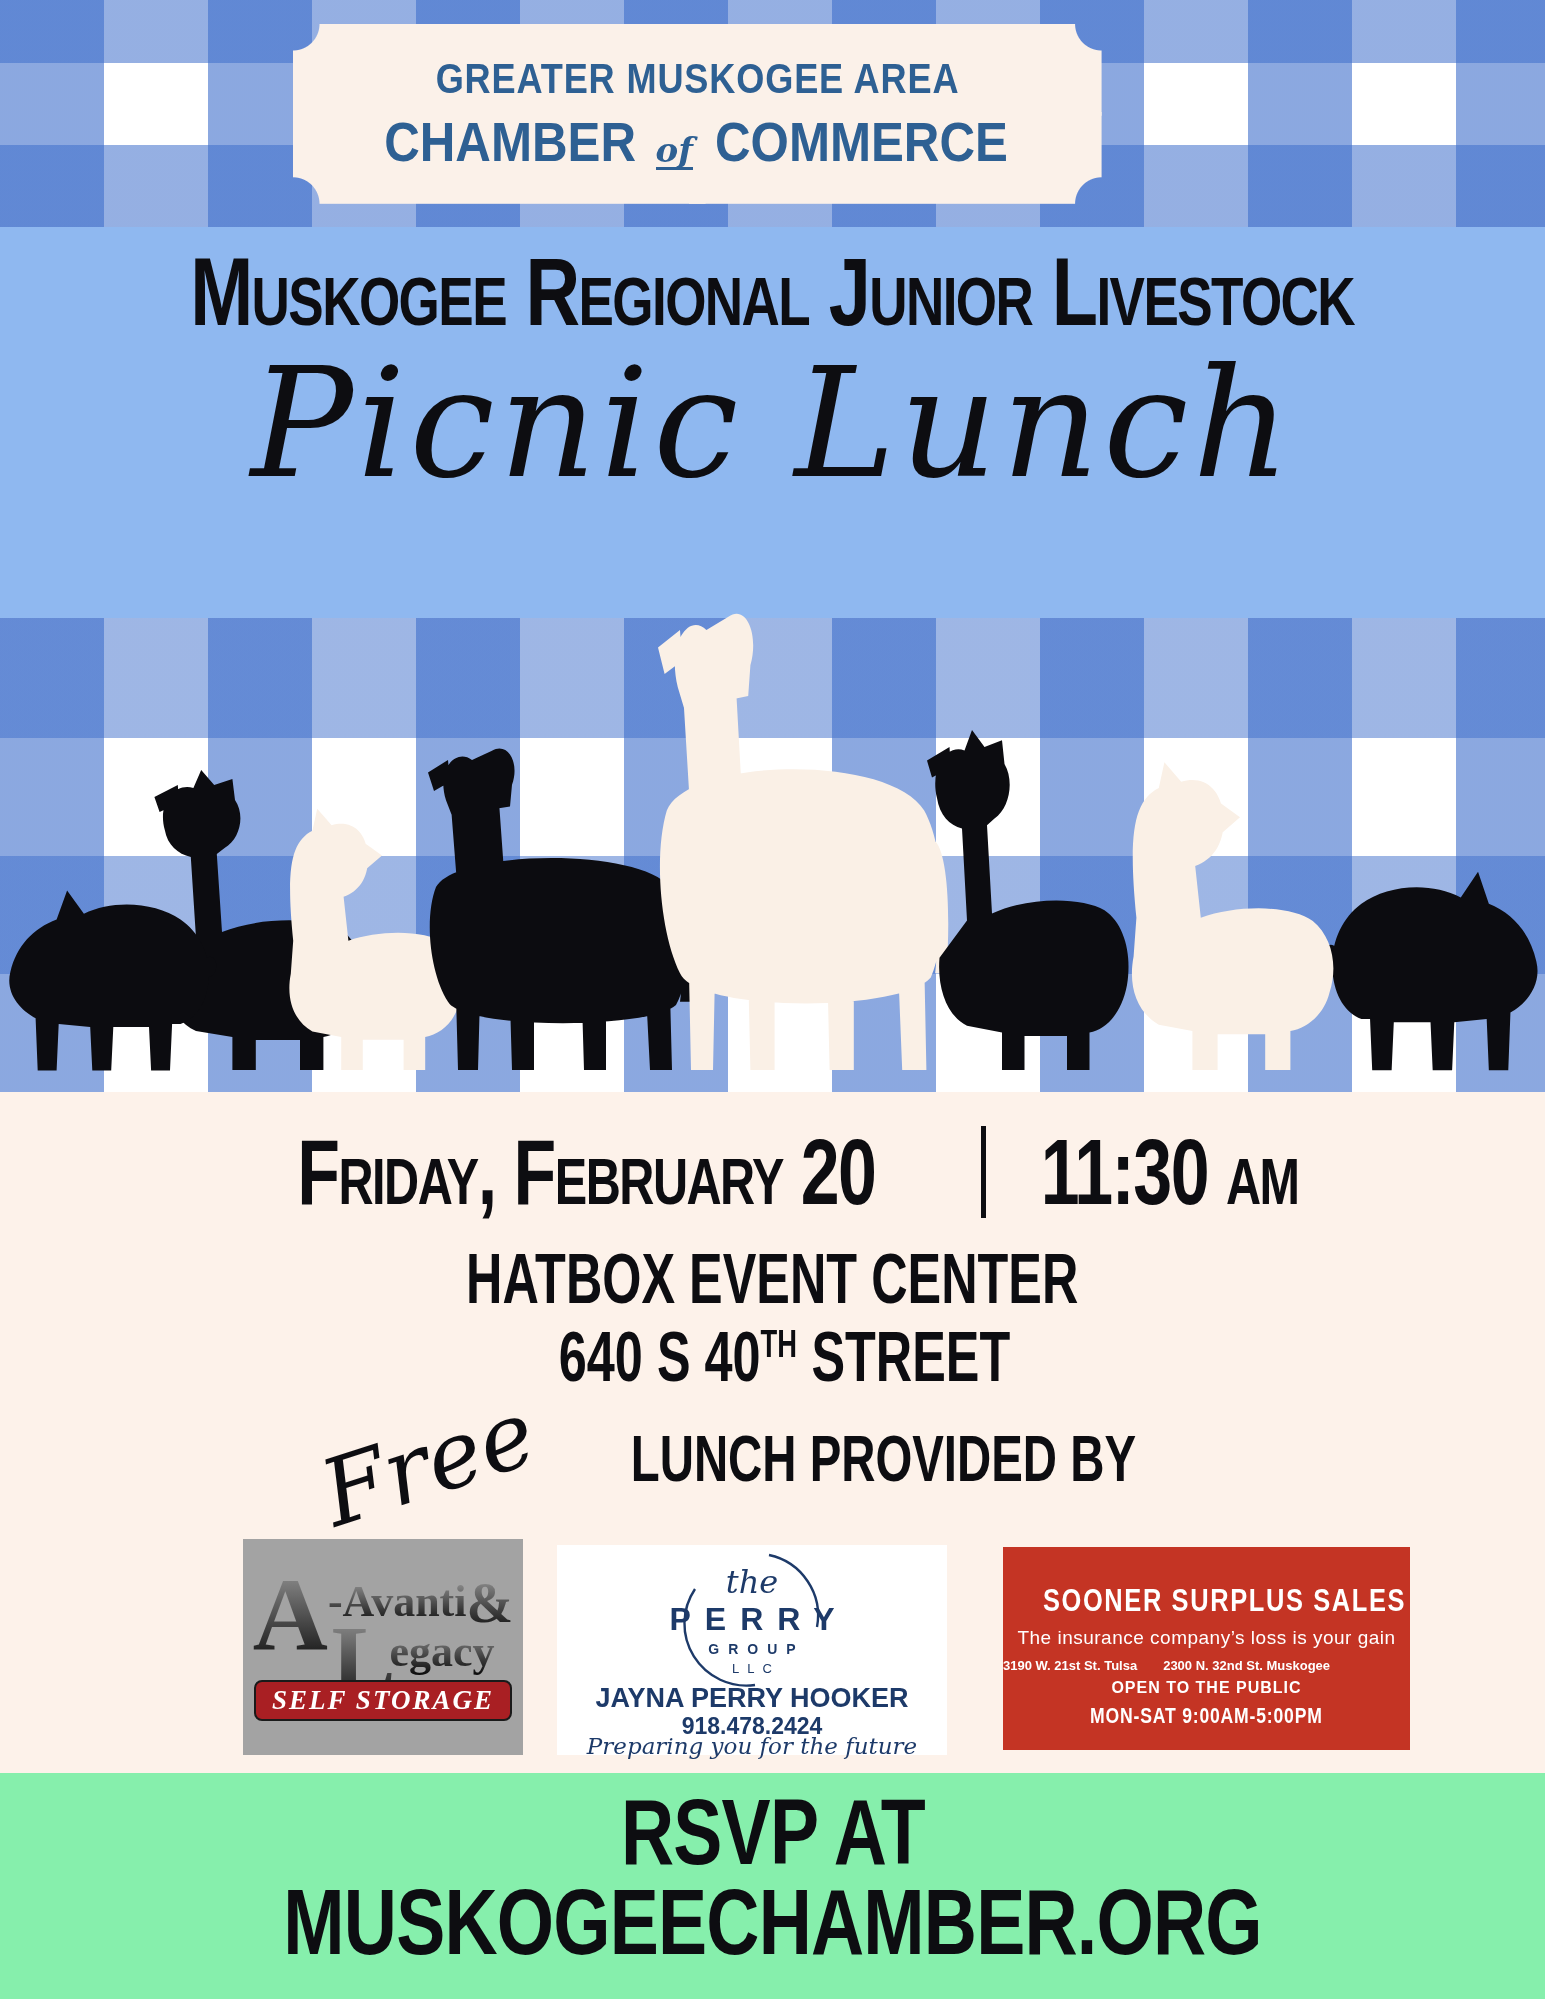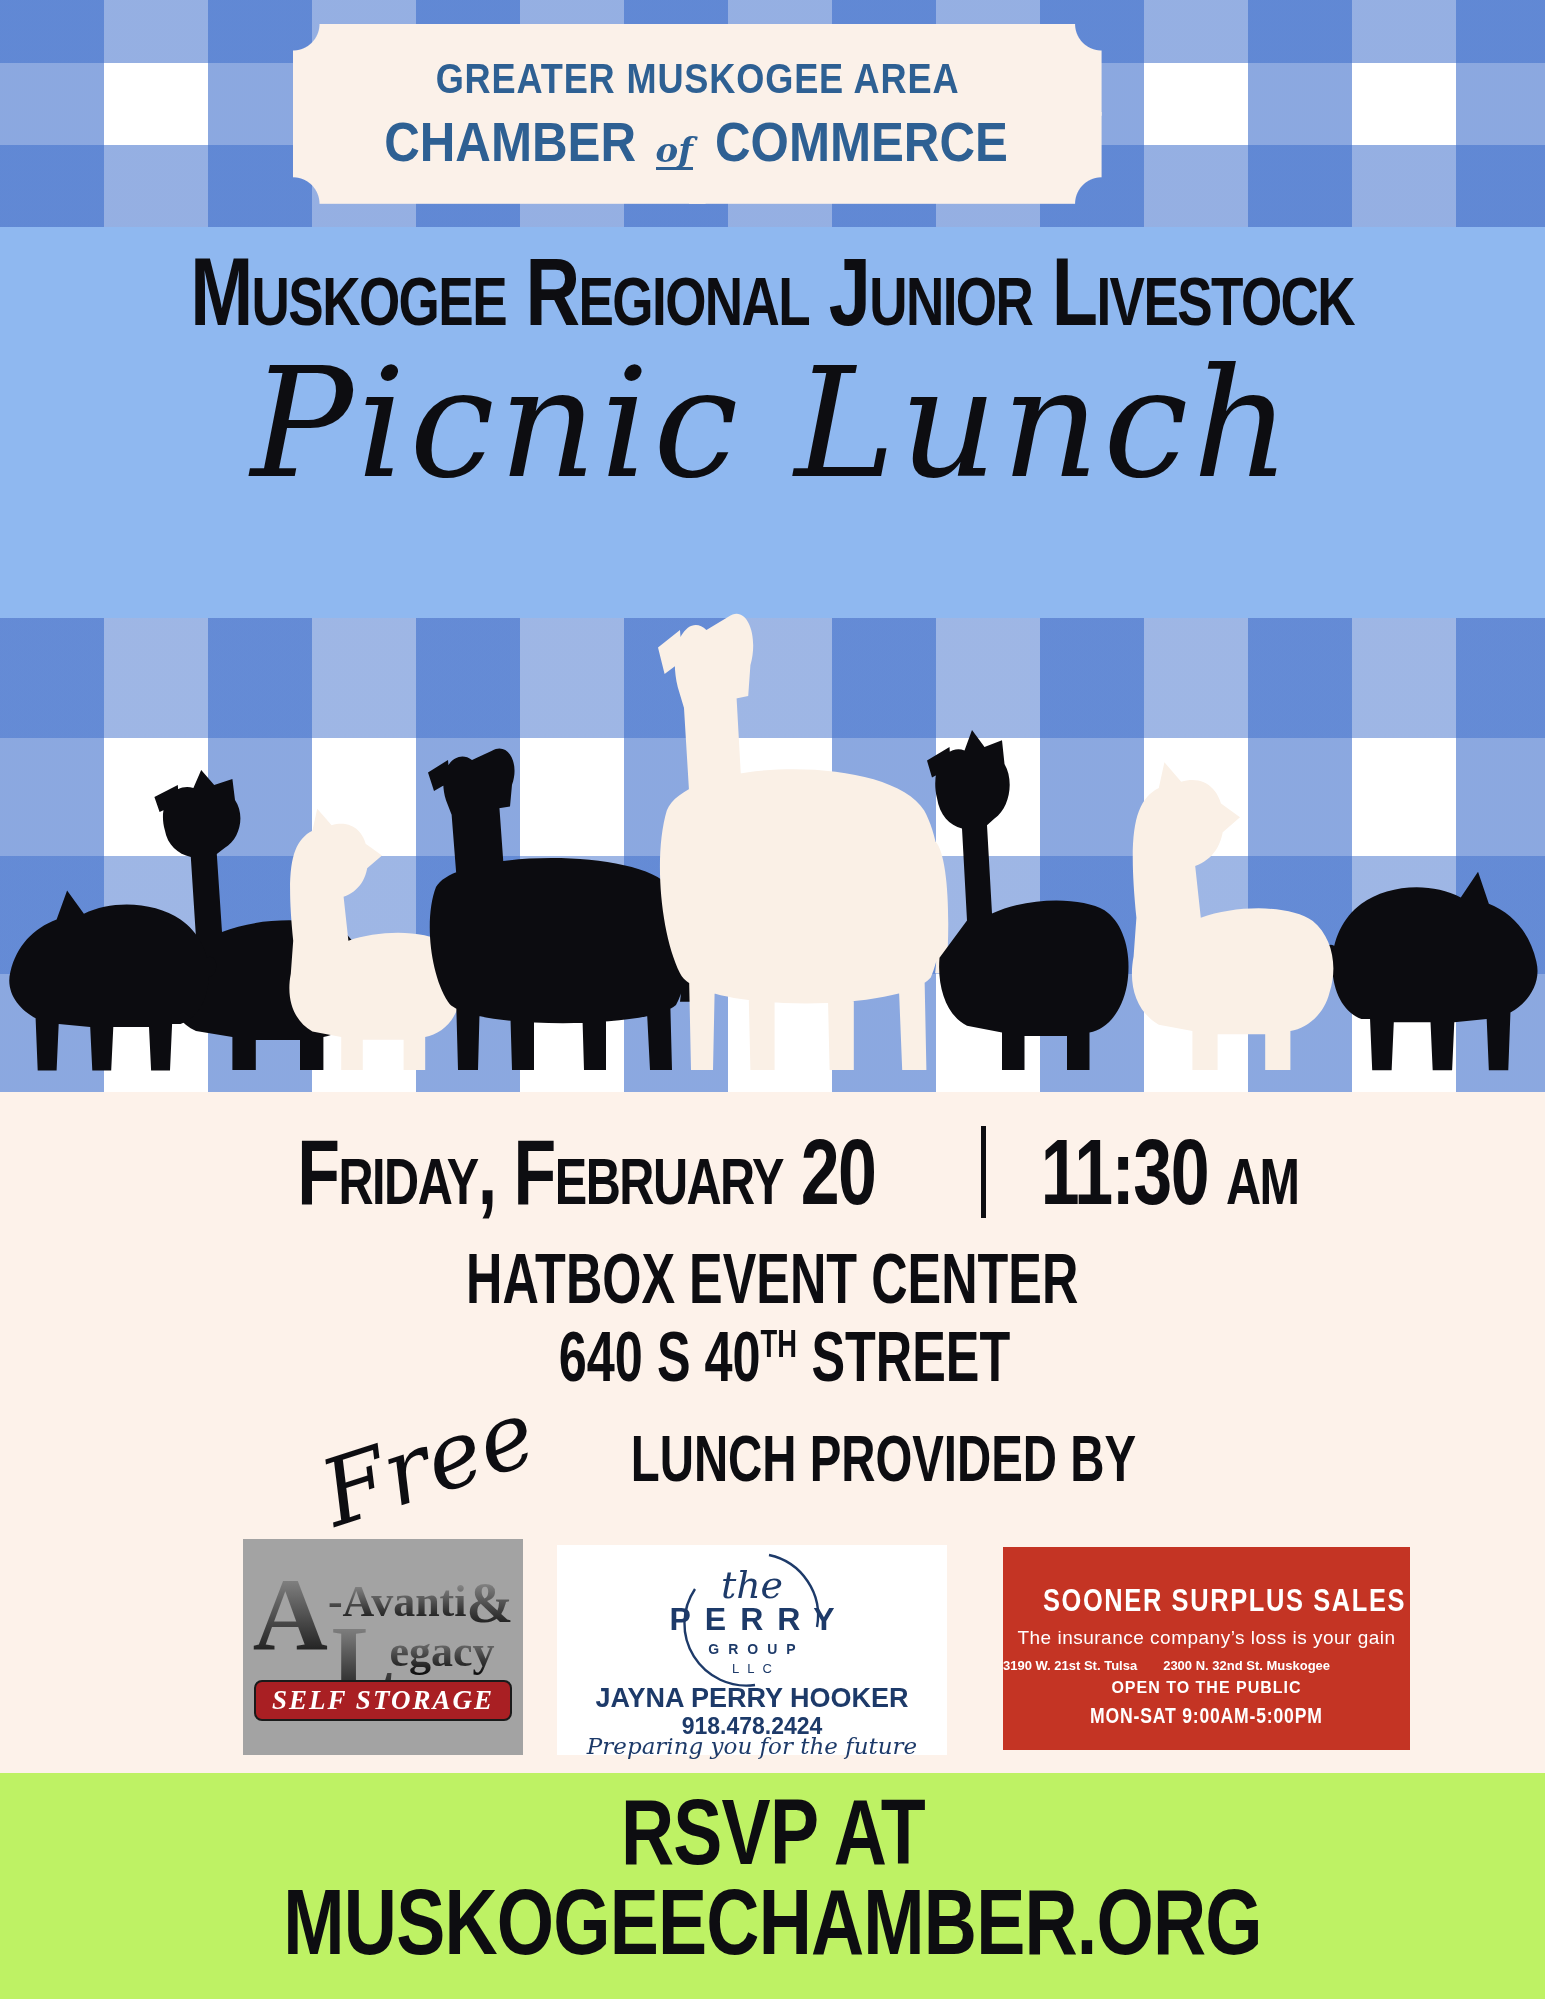--- a/index.html
+++ b/index.html
@@ -29,21 +29,21 @@
       radial-gradient(circle at bottom right, rgba(0,0,0,0) 26px, #fbf1e9 27px) bottom right / 51% 51% no-repeat;
     display:flex;flex-direction:column;align-items:center;justify-content:center;text-align:center;}
   .lb-line1{color:#2e6093;font-weight:600;font-size:42px;letter-spacing:1px;display:inline-block;transform:scaleX(0.86);white-space:nowrap;}
   .lb-line2{color:#2e6093;margin-top:6px;white-space:nowrap;display:flex;align-items:flex-end;justify-content:center;}
   .lb-strong{font-weight:800;font-size:56px;letter-spacing:0px;display:inline-block;transform:scaleX(0.88);}
   .lb-of{font-family:"DejaVu Serif",serif;font-style:italic;font-weight:700;font-size:34px;margin:0 2px 4px 2px;border-bottom:3px solid #2e6093;line-height:1;}
 
   
   .band{position:absolute;left:0;width:100%;}
   .title-band{top:227px;height:391px;background:#8fb8f0;text-align:center;}
-  .footer-band{top:1773px;height:226px;background:#bef264;text-align:center;}
+  .footer-band{top:1773px;height:226px;background:#86efac;text-align:center;}
 
   .main-title{margin-top:16px;line-height:1;}
   .main-title span{display:inline-block;transform:scaleX(0.78);white-space:nowrap;
     font-variant:small-caps;font-weight:700;font-size:97px;letter-spacing:-2px;}
   .script-title{margin-top:8px;line-height:1;font-family:"DejaVu Serif",serif;font-style:italic;font-weight:400;
     font-size:152px;letter-spacing:4px;color:#0d0d11;}
 
   
   .animals-svg{position:absolute;left:0;bottom:0;width:1545px;height:500px;display:block;}
 
@@ -73,21 +73,21 @@
   .av-amp{font-size:56px;vertical-align:28px;}
   .av-row2{font-family:"Liberation Serif",serif;font-weight:700;line-height:0.8;white-space:nowrap;margin-top:-34px;margin-left:60px;}
   .av-l{font-size:96px;}
   .av-egacy{font-size:44px;vertical-align:26px;margin-left:-6px;}
   .av-banner{margin-top:-18px;background:#a91f23;border:2px solid #1a1a1a;border-radius:8px;padding:3px 16px;
     color:#fff;font-style:italic;font-weight:700;font-size:27px;letter-spacing:2px;font-family:"Liberation Serif",serif;white-space:nowrap;}
 
   .card-perry{left:557px;top:453px;width:390px;height:210px;background:#ffffff;color:#1d3a69;}
   .perry-circle{position:absolute;left:50%;top:2px;transform:translateX(-50%);}
   .perry-stack{position:absolute;left:0;width:100%;text-align:center;}
-  .p-the{top:18px;font-family:"DejaVu Serif",serif;font-style:italic;font-size:38px;}
+  .p-the{top:18px;font-family:"DejaVu Serif",serif;font-style:italic;font-size:32px;}
   .p-name{top:56px;font-weight:700;font-size:32px;letter-spacing:14px;text-indent:14px;}
   .p-group{top:96px;font-weight:600;font-size:14px;letter-spacing:9px;text-indent:9px;}
   .p-llc{top:116px;font-weight:400;font-size:13px;letter-spacing:8px;text-indent:8px;}
   .p-contact{top:138px;font-weight:700;font-size:27px;}
   .p-phone{top:168px;font-weight:700;font-size:23px;}
   .p-tag{top:188px;font-family:"DejaVu Serif",serif;font-style:italic;font-size:23px;}
 
   .card-sooner{left:1003px;top:455px;width:407px;height:203px;background:#c43424;color:#ffffff;text-align:center;}
   .s-name{margin-top:36px;font-weight:700;font-size:31px;letter-spacing:2px;display:inline-block;transform:scaleX(0.82);white-space:nowrap;}
   .s-tag{margin-top:8px;font-size:19px;letter-spacing:0.5px;}

